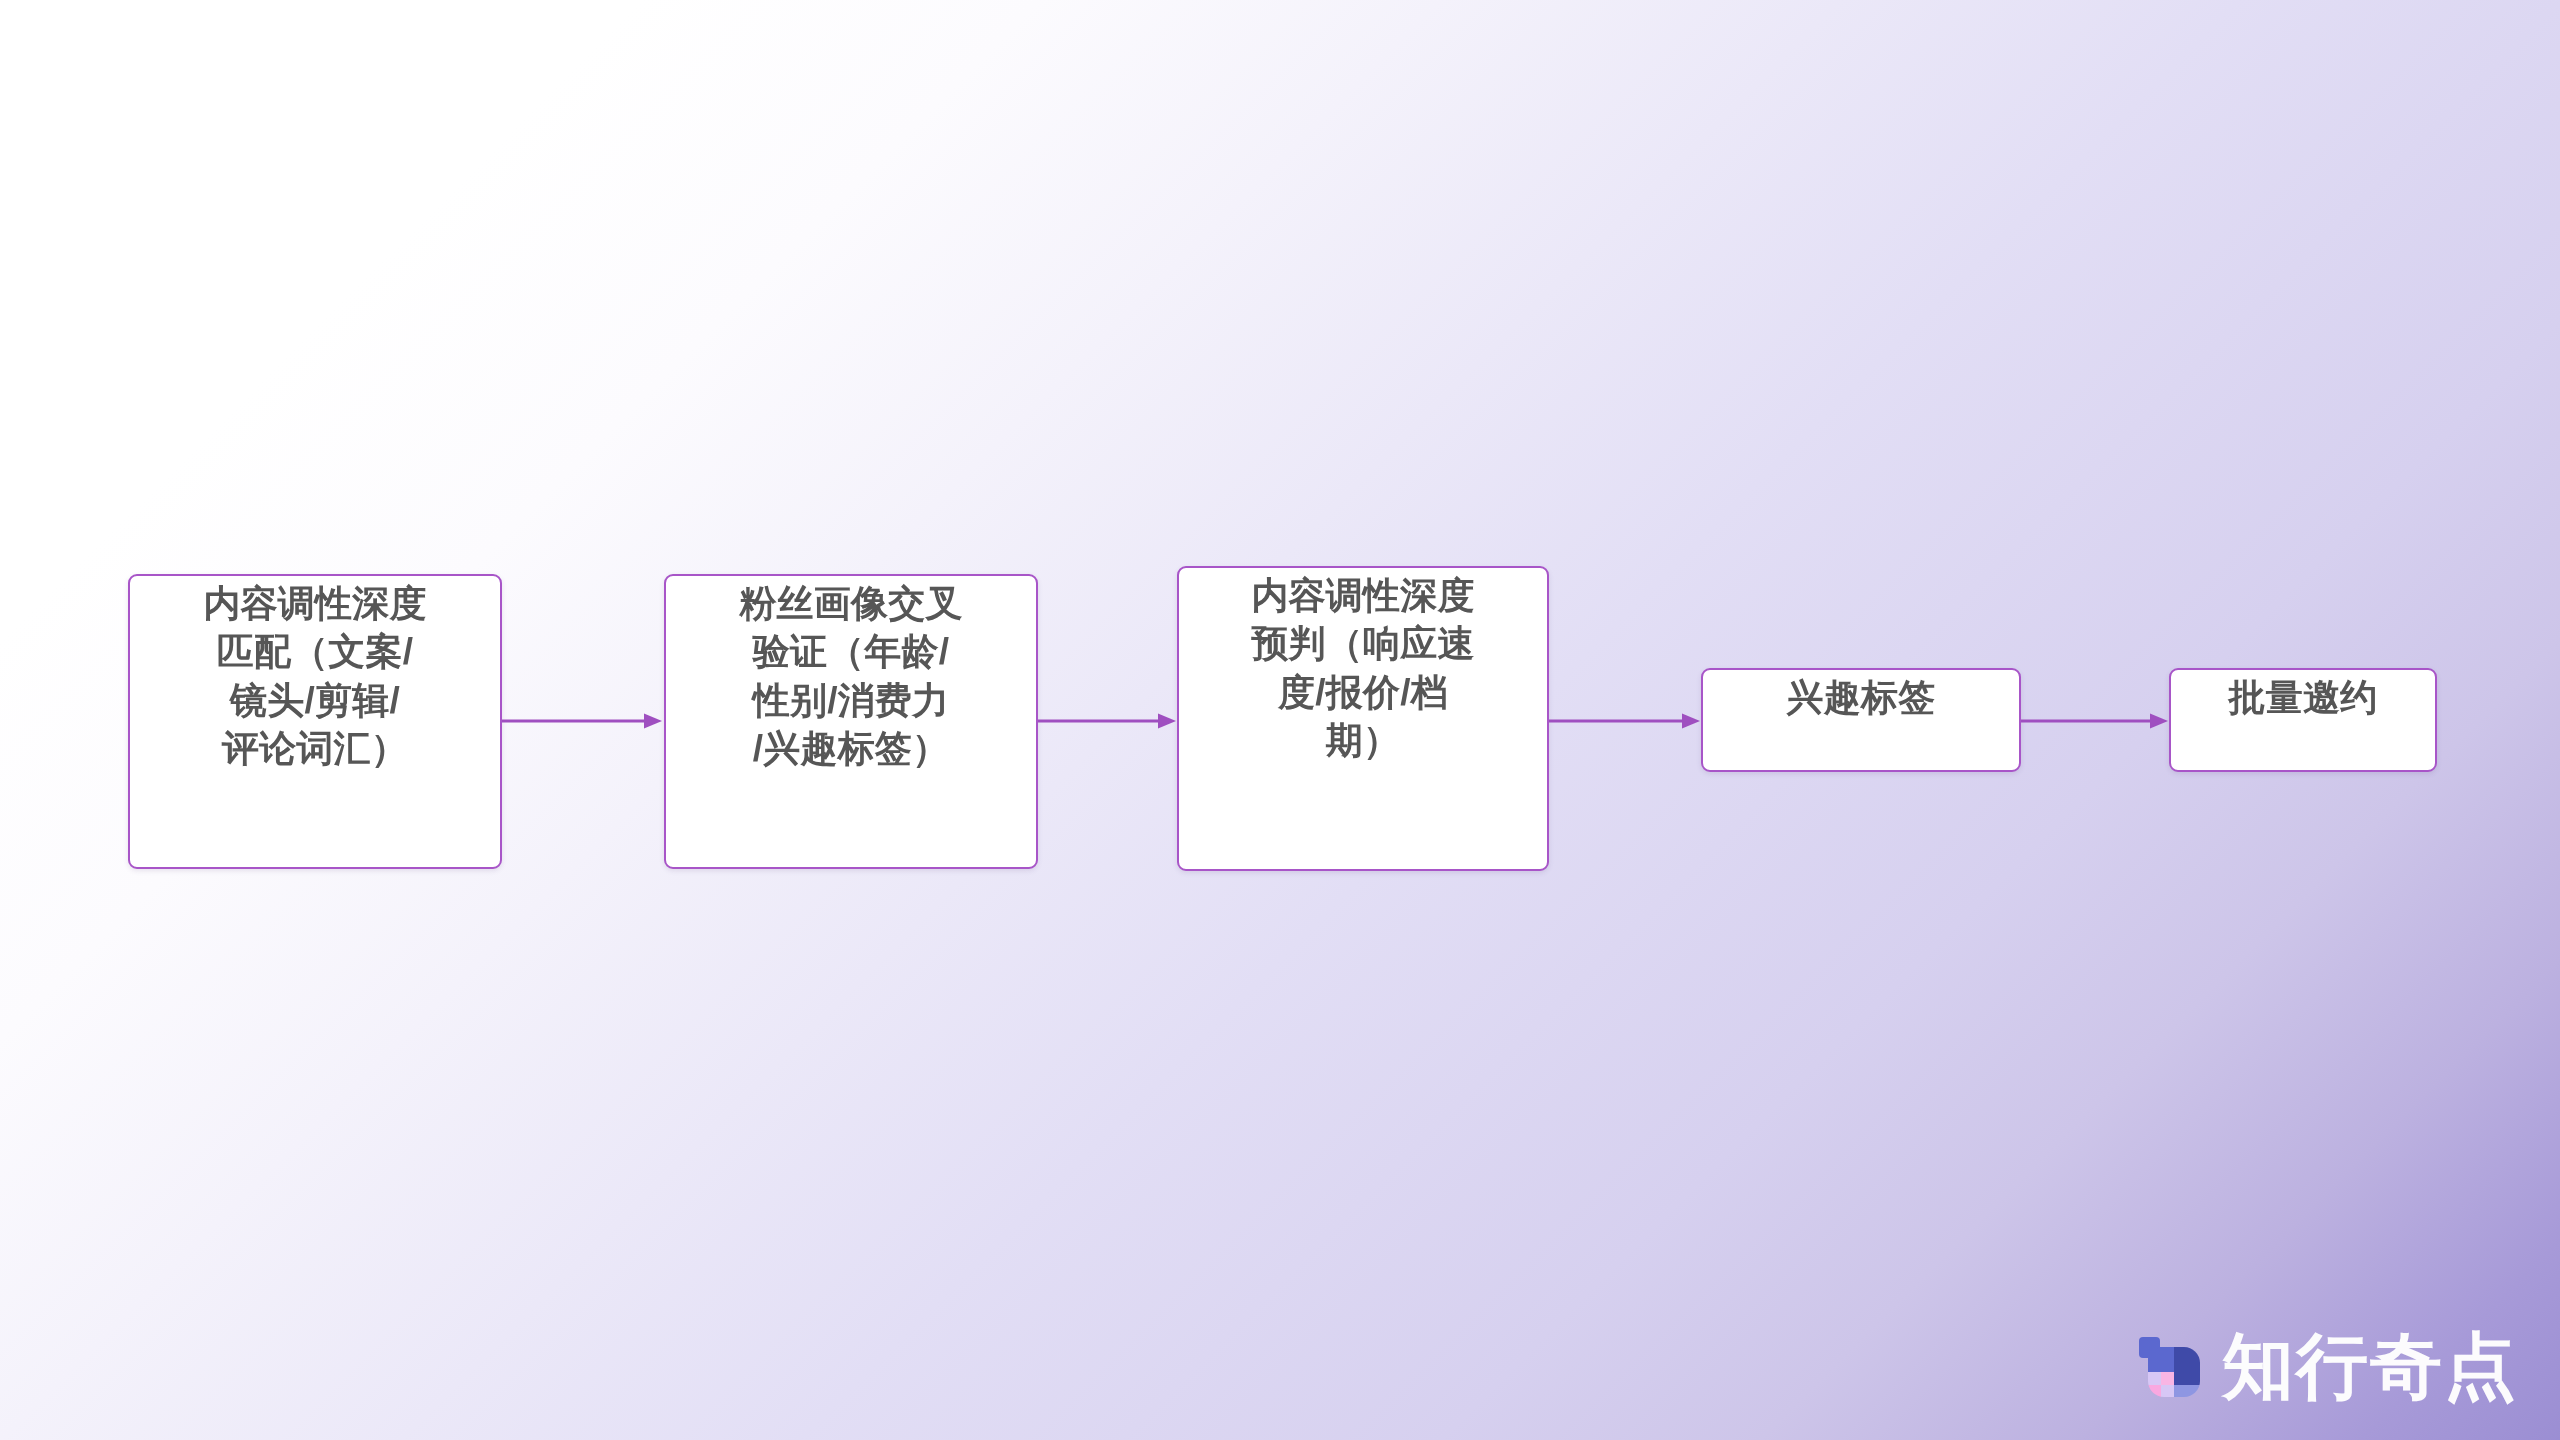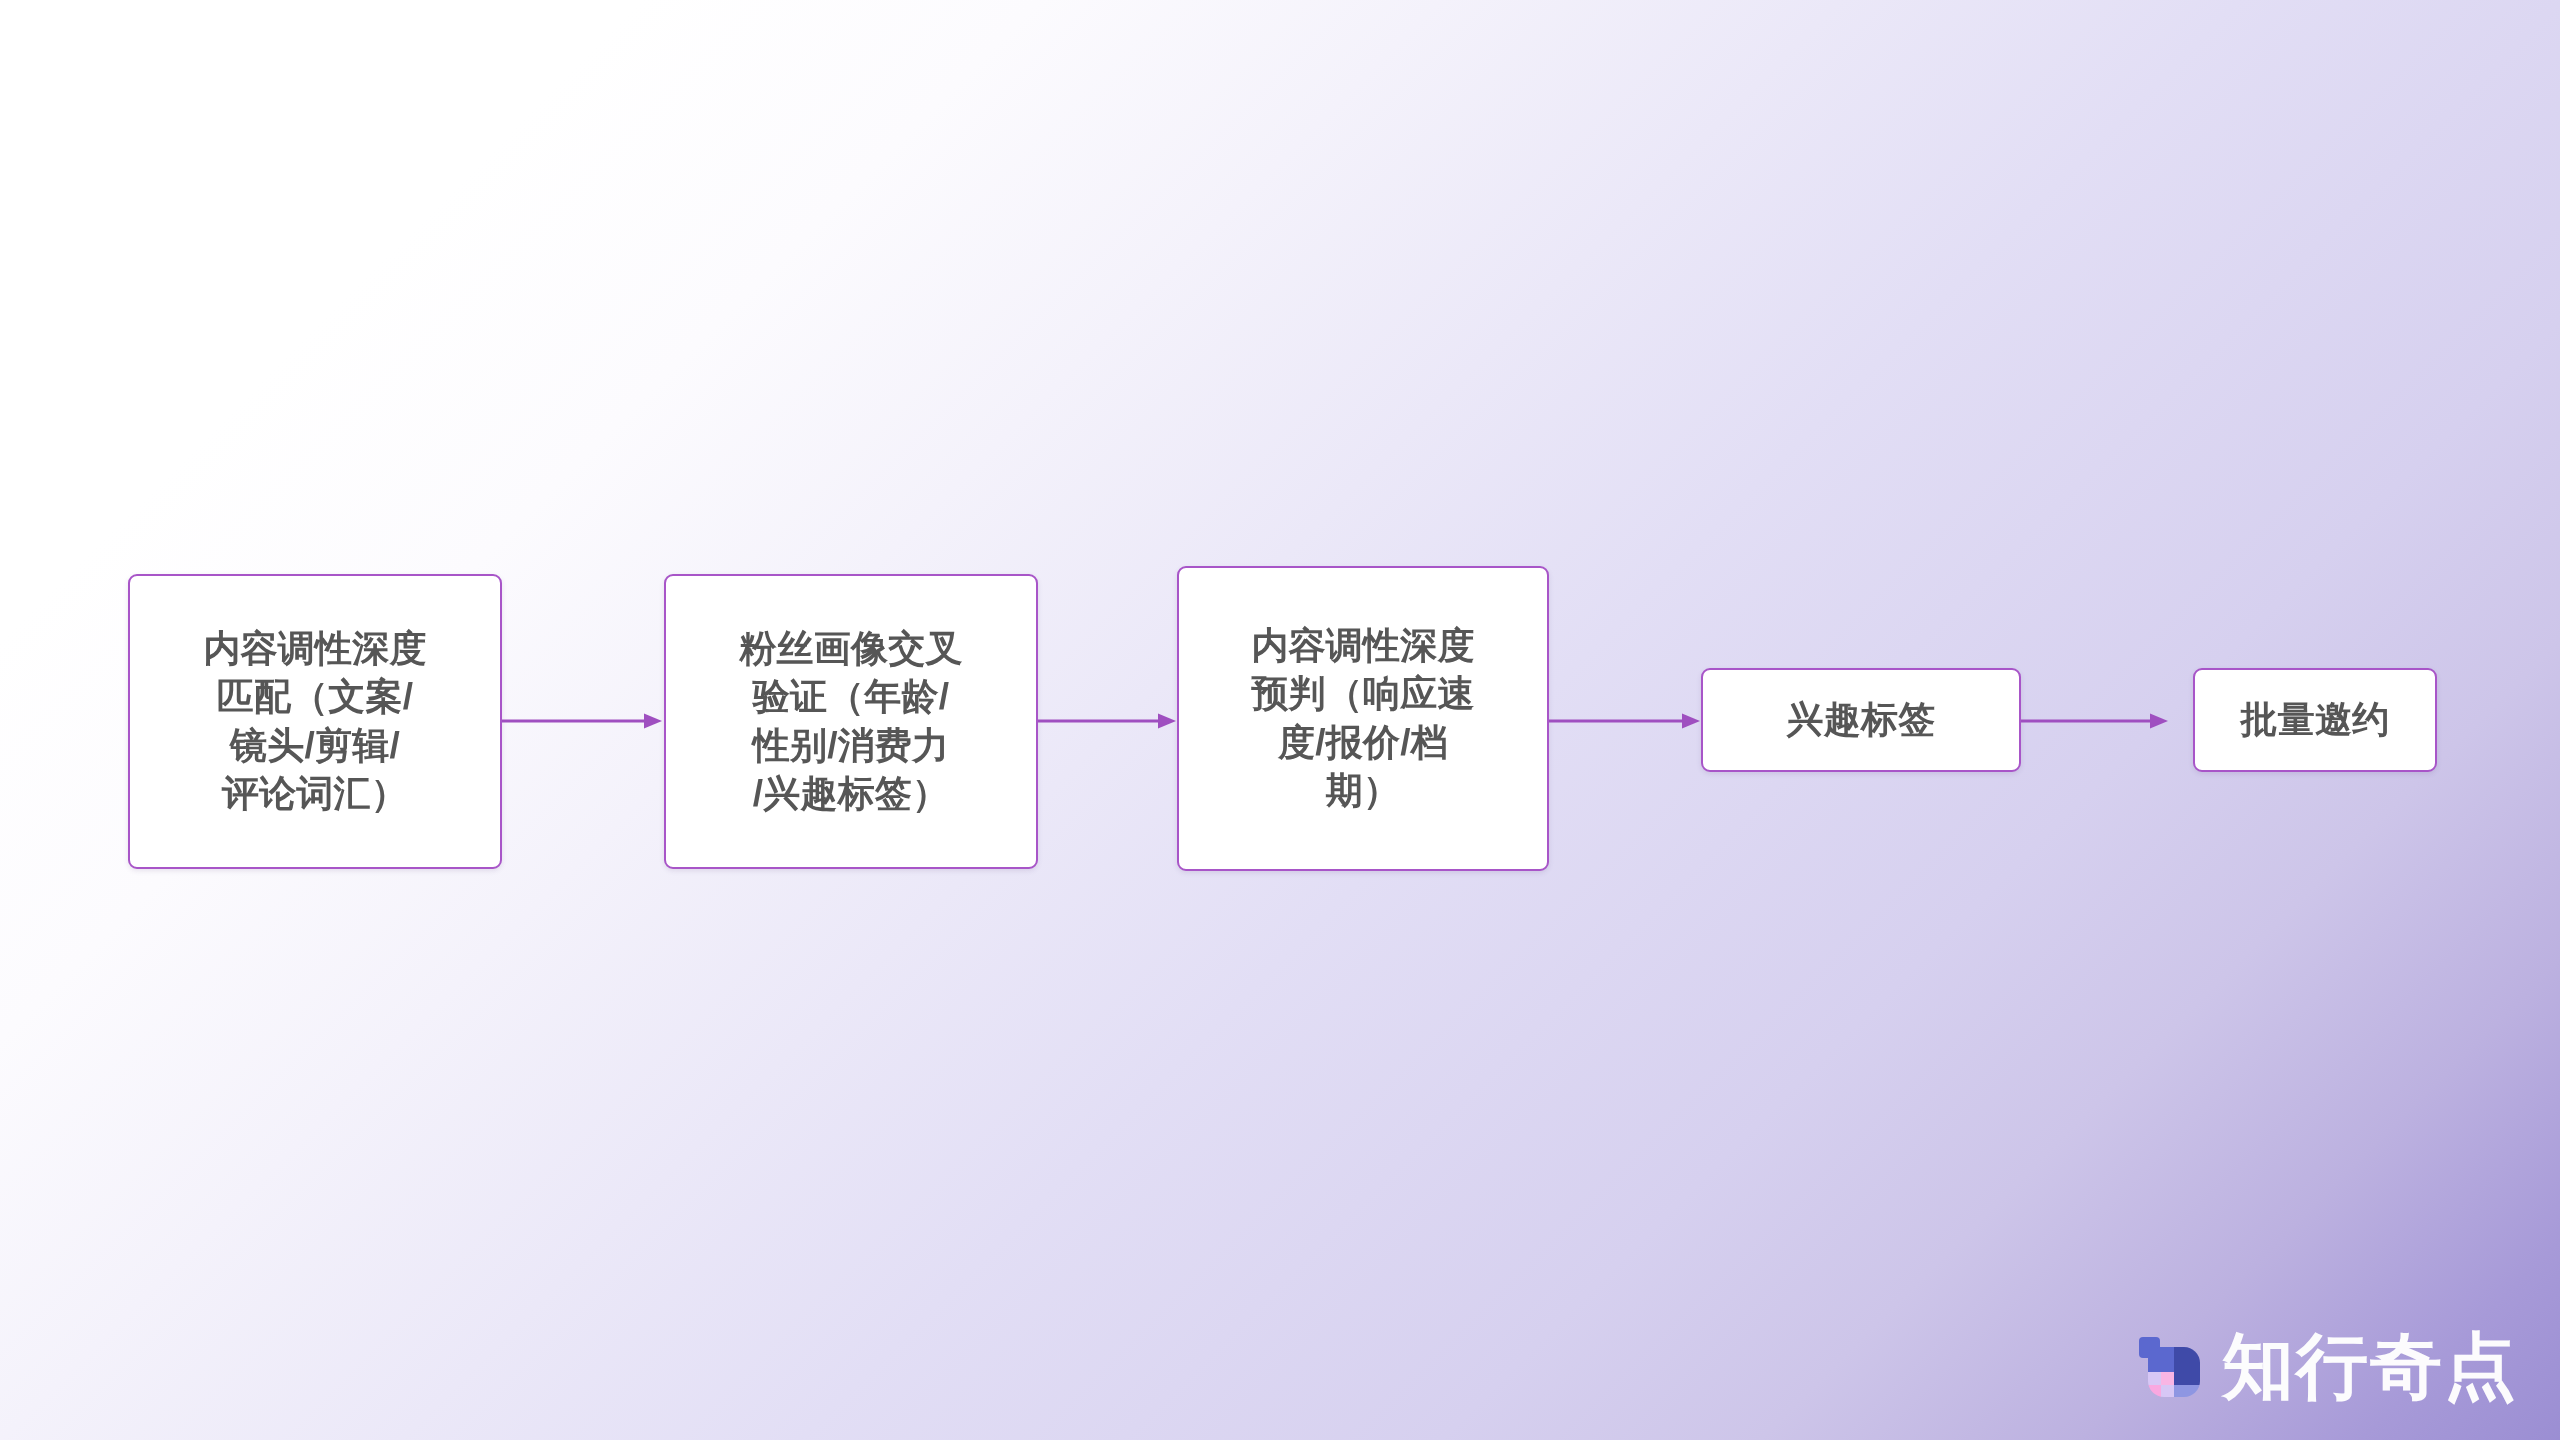--- a/index.html
+++ b/index.html
@@ -48,21 +48,20 @@
   }
 
   .node {
     position: absolute;
     box-sizing: border-box;
     background: #ffffff;
     border: 2px solid #a855c8;
     border-radius: 9px;
     box-shadow: 0 2px 5px rgba(90, 60, 120, 0.13);
     display: flex;
-    align-items: center;
     justify-content: center;
     padding: 4px 6px;
   }
 
   .node-label {
     color: #565656;
     font-weight: bold;
     text-align: center;
     line-height: 1.31;
     letter-spacing: 0.2px;
@@ -172,21 +171,21 @@
       <div class="node-label">兴趣标签</div>
     </div>
 
     <div class="connector" style="left:2021px; top:708px; width:148px;">
       <svg width="148" height="26" viewBox="0 0 148 26">
         <line x1="0" y1="13" x2="133" y2="13" stroke="#9f4fc0" stroke-width="3"></line>
         <polygon points="147,13 129,5.5 129,20.5" fill="#9f4fc0"></polygon>
       </svg>
     </div>
 
-    <div class="node short" style="left:2169px; top:668px; width:244px; height:104px;margin-left:24px;">
+    <div class="node short" style="left:2169px; top:668px; width:268px; height:104px;">
       <div class="node-label">批量邀约</div>
     </div>
 
   </div>
 
   <div id="watermark">
 
     <div id="wm-icon">
       <svg width="62" height="62" viewBox="0 0 62 62">
 

